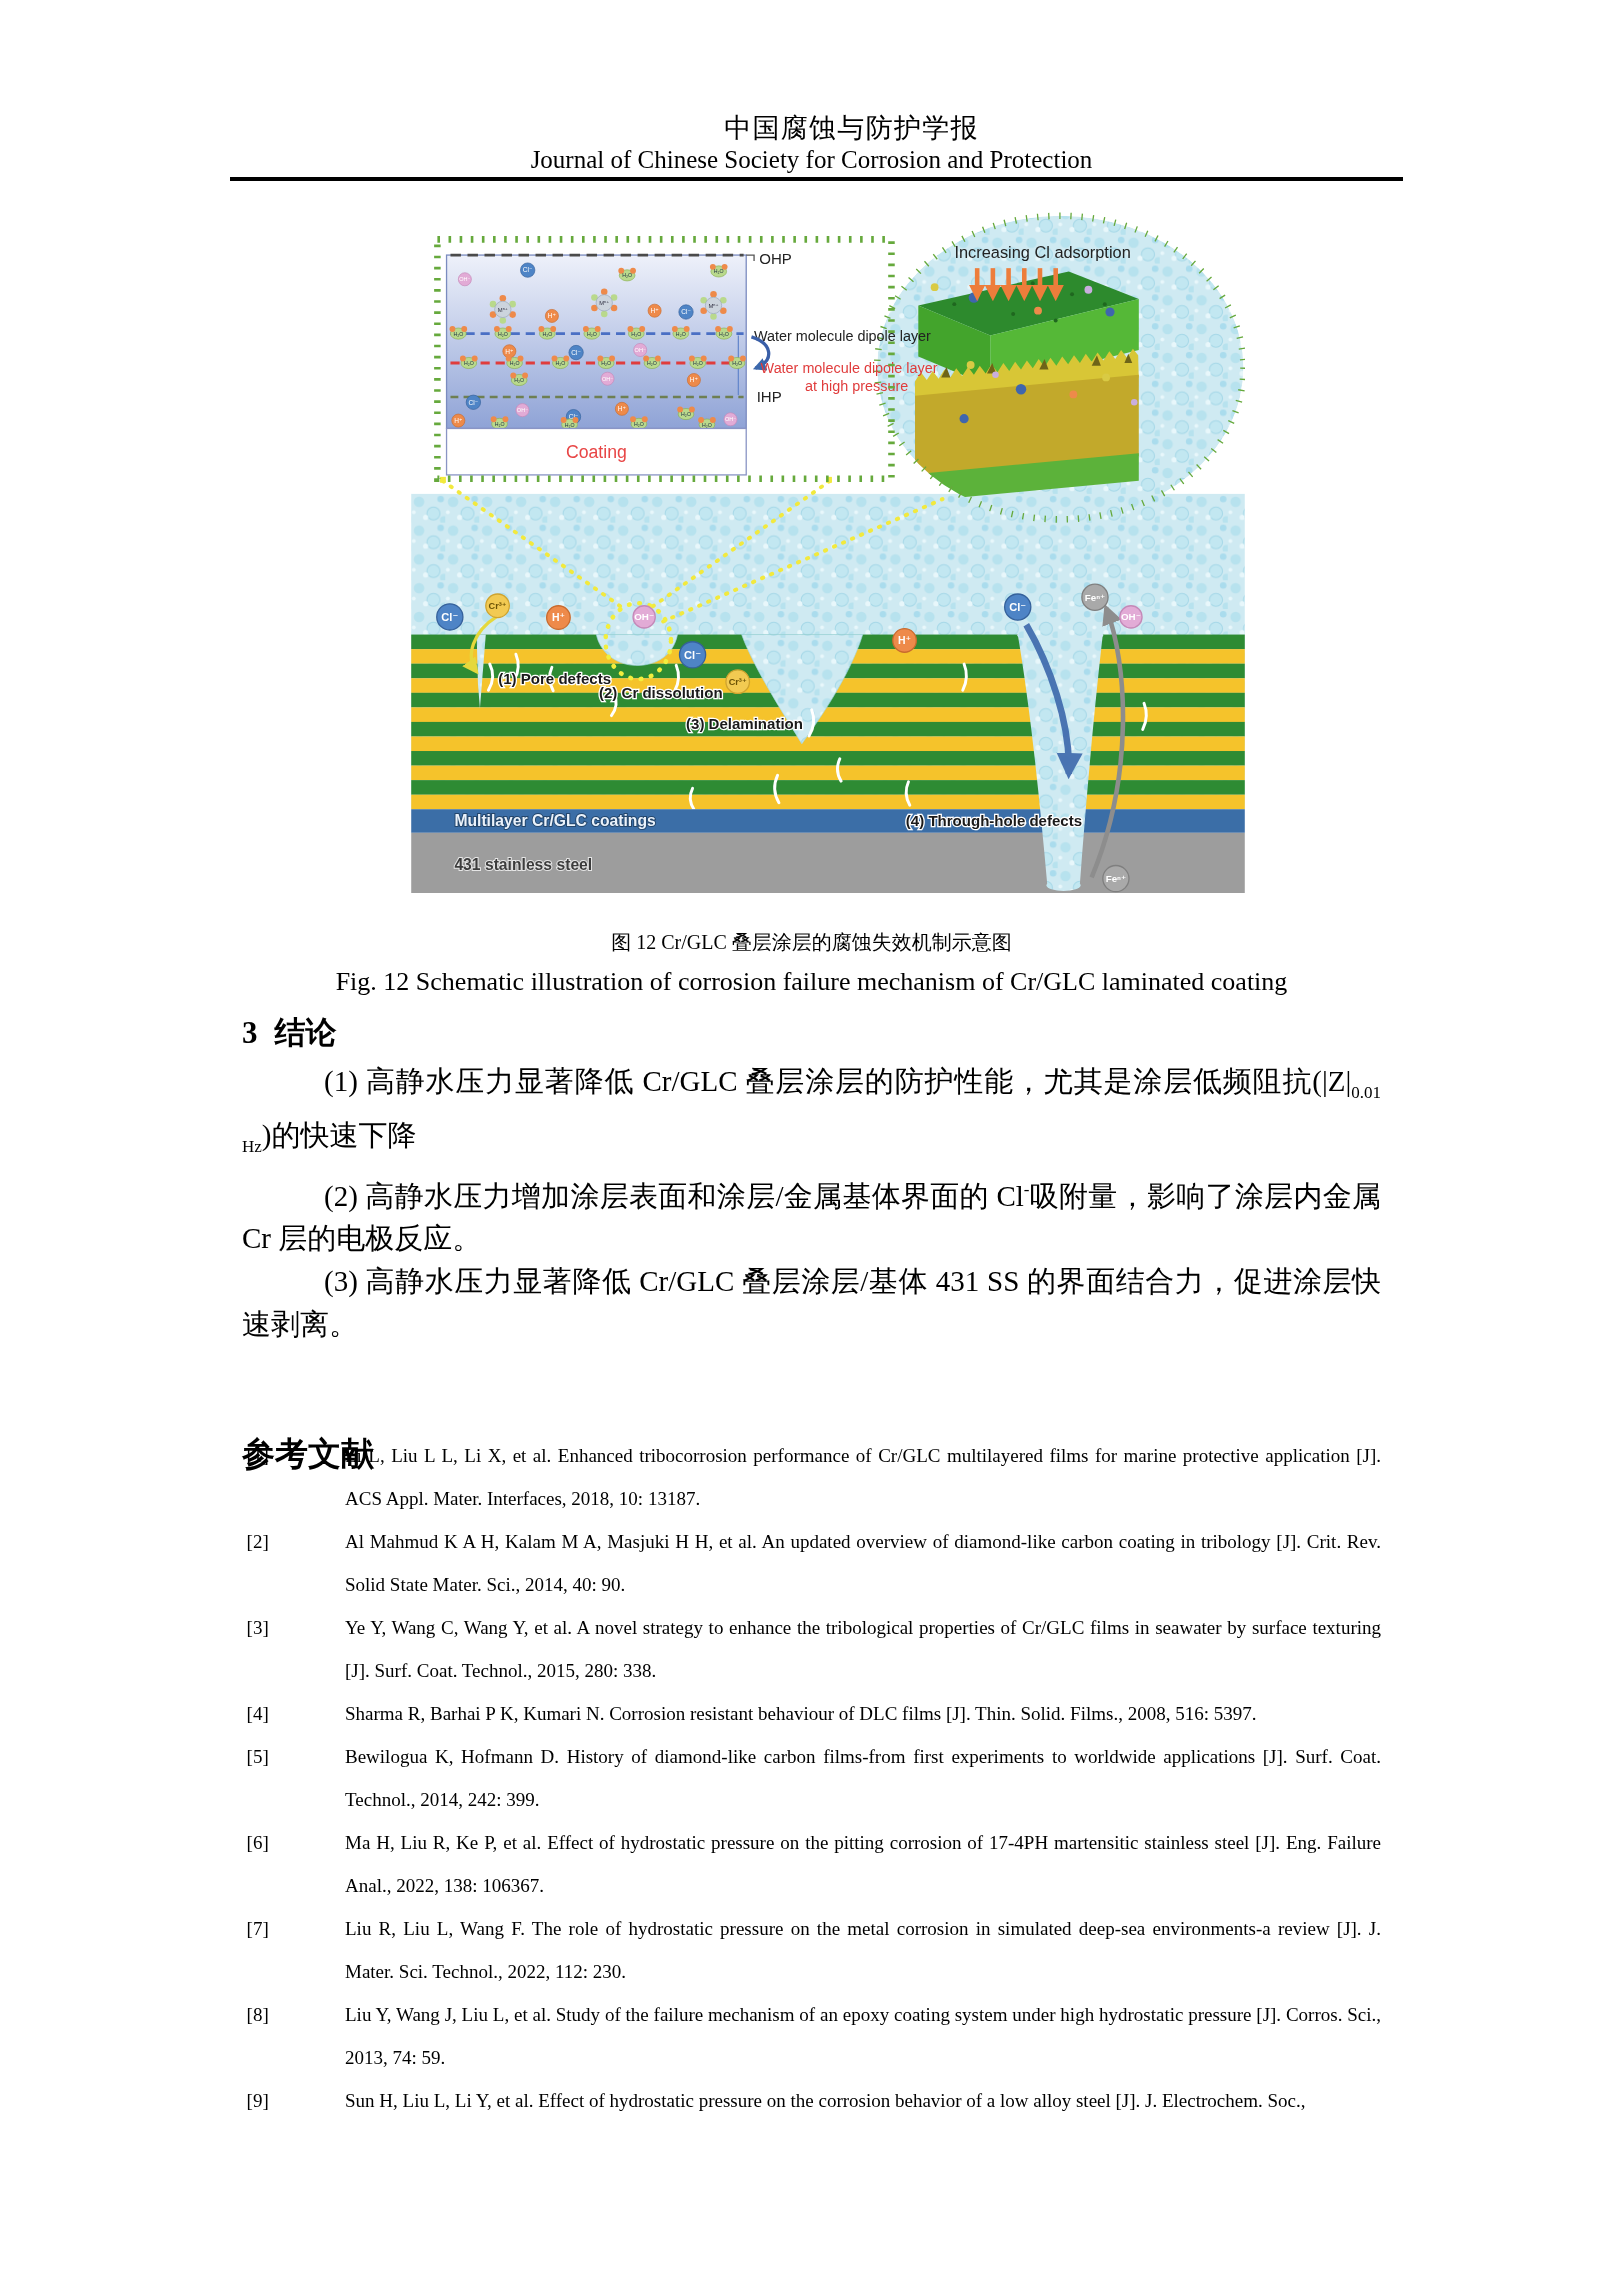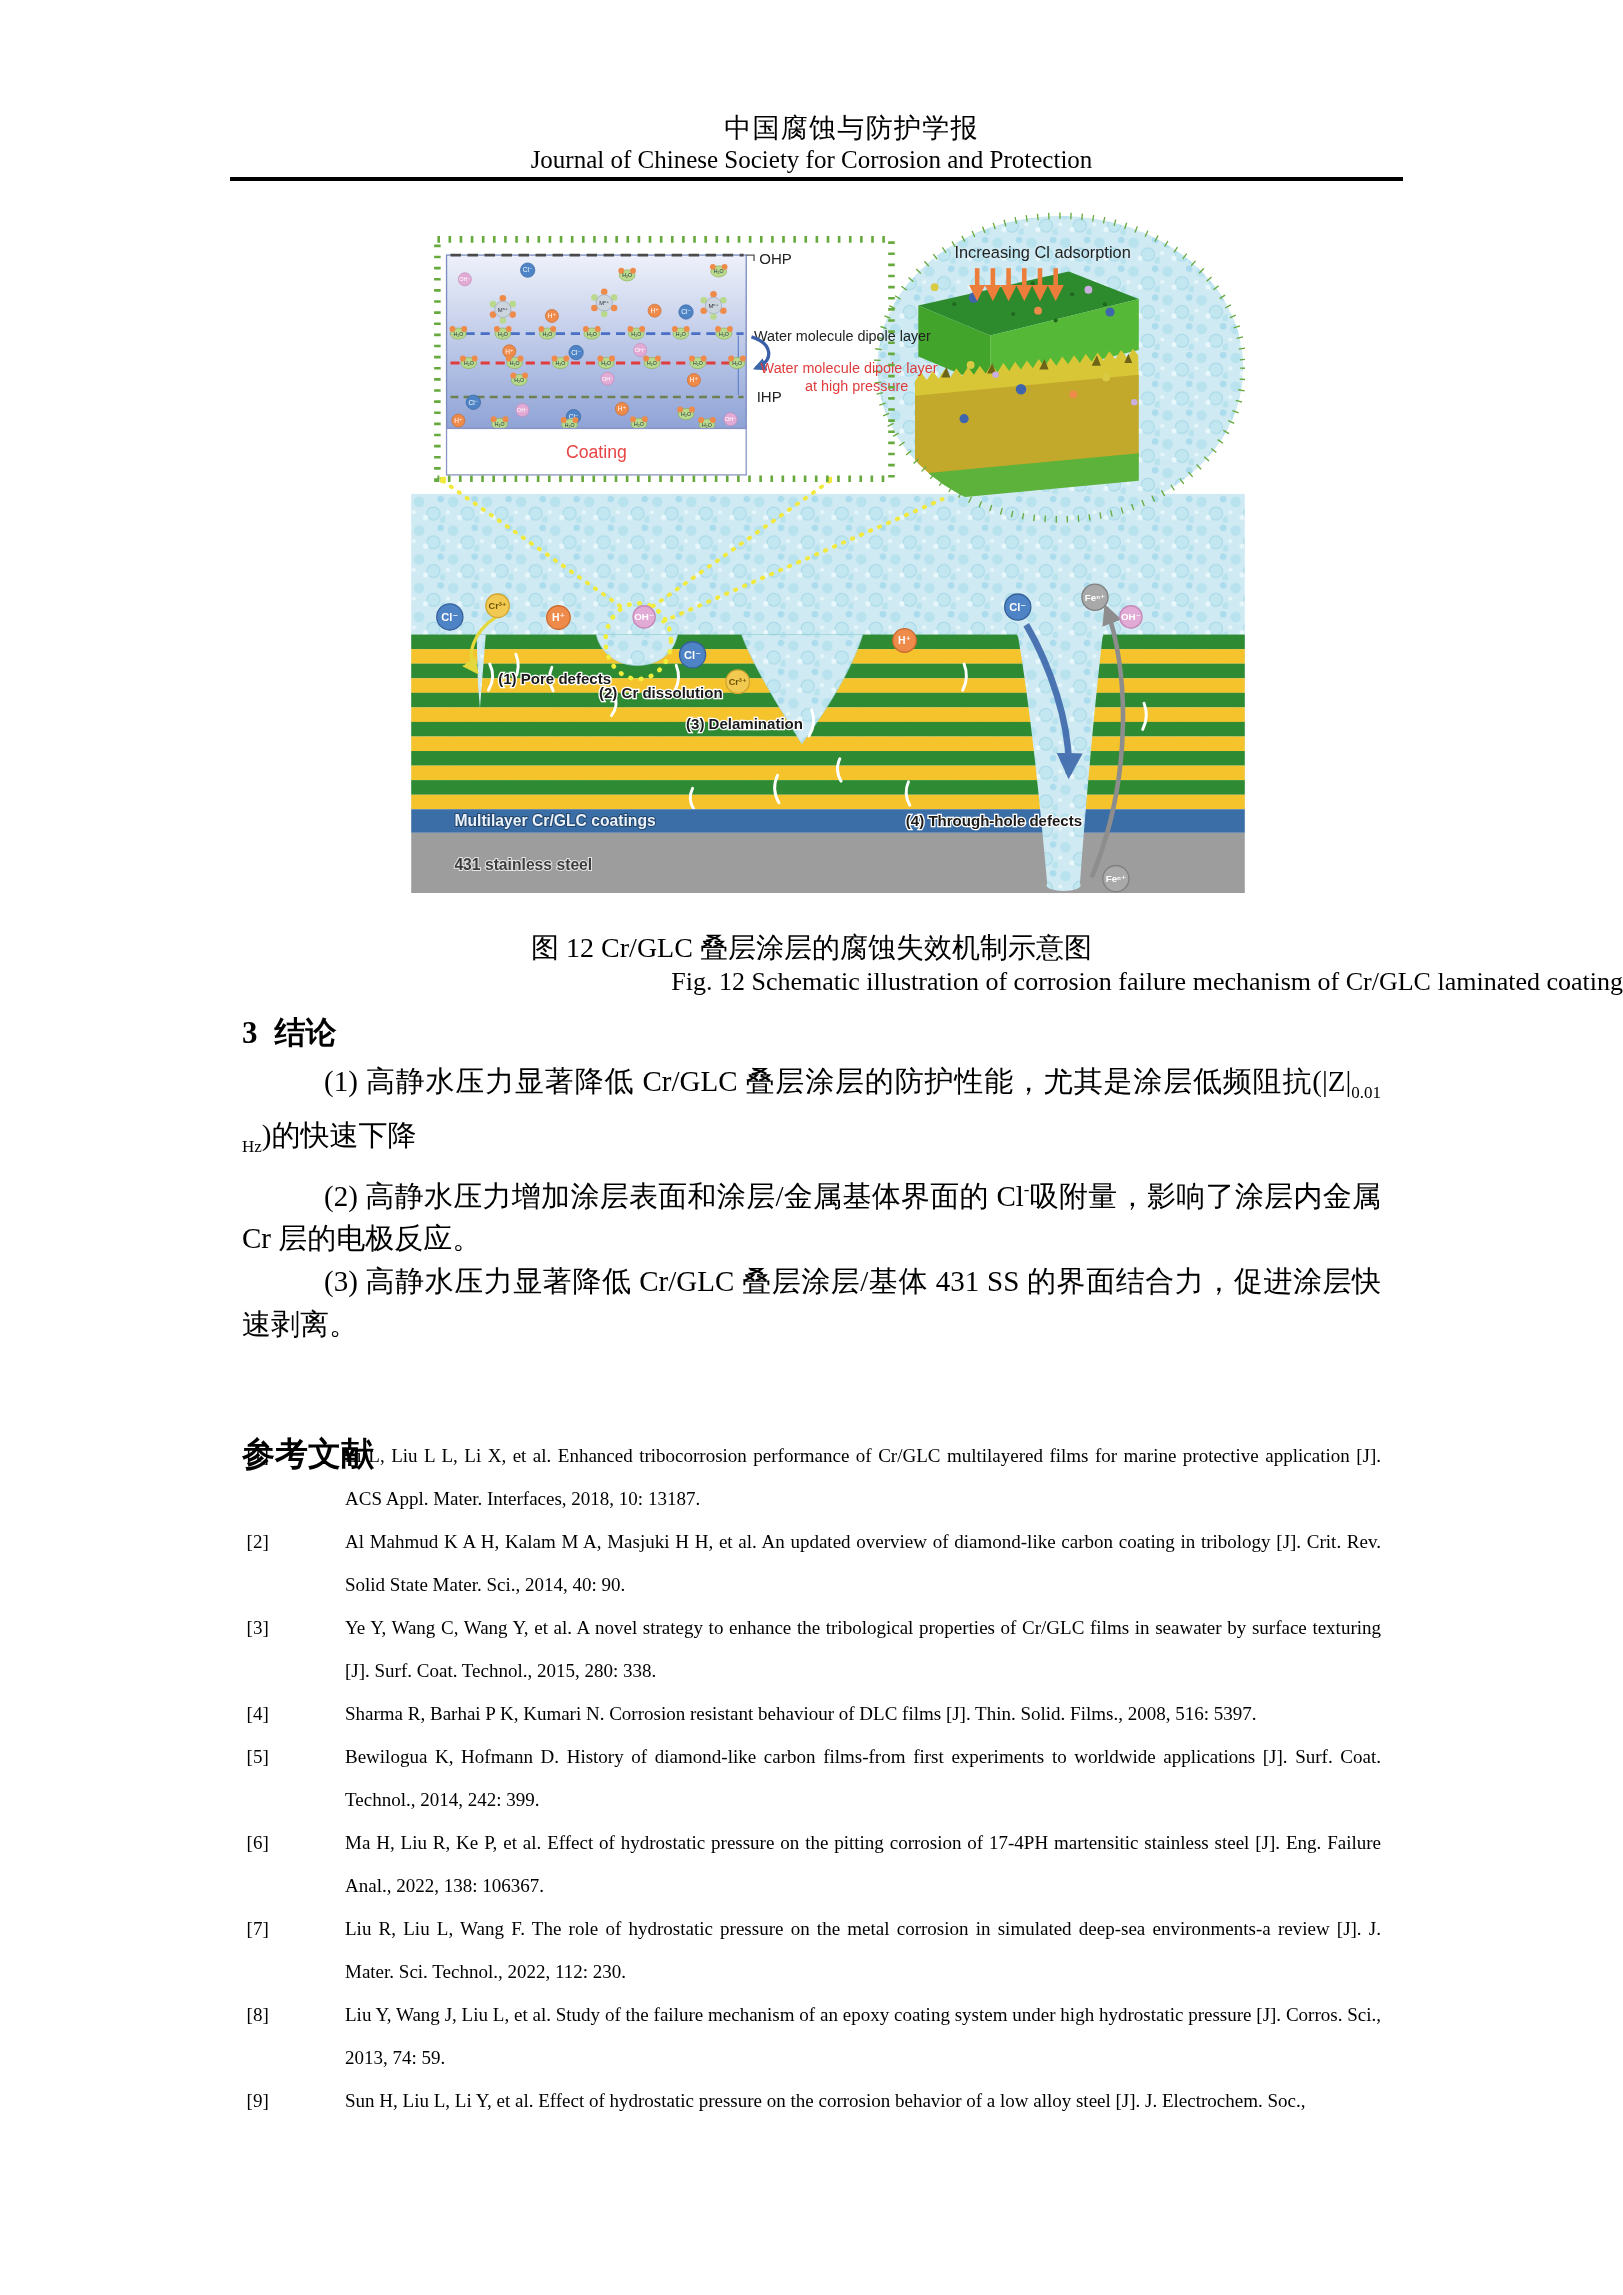--- a/index.html
+++ b/index.html
@@ -2,22 +2,22 @@
 <html style="font-size:10.5px"><head>
 <meta charset="utf-8">
 <style>
   html,body{margin:0;padding:0;background:#fff;}
   .page{position:relative;width:1623px;height:2295px;background:#ffffff;overflow:hidden;
         font-family:"Liberation Serif","DejaVu Serif",serif;color:#000;}
   .center{position:absolute;left:0;width:100%;text-align:center;}
   .hdr-zh{top:110px;font-size:27px;letter-spacing:1.3px;padding-left:40px;}
   .hdr-en{top:146px;font-size:25px;}
   .hdr-rule{position:absolute;left:230px;top:177px;width:1173px;height:3.9px;background:#000;}
-  .cap-zh{top:929px;font-size:28px;}
-  .cap-en{top:967px;font-size:26px;text-align:right;}
+  .cap-zh{top:929px;font-size:20px;}
+  .cap-en{top:967px;font-size:26px;}
   .sec-head{position:absolute;left:242px;top:1012px;font-size:31px;font-weight:bold;}
   .sec-head .num{margin-right:17px;}
   .conc{position:absolute;left:242px;top:1060px;width:1139px;font-size:29px;line-height:43px;
         text-align:justify;}
   .conc p{margin:0;text-indent:82px;}
   .conc .zsub{font-size:17px;vertical-align:sub;}
   .conc .zsup{font-size:17px;vertical-align:super;}
   .ref-head{position:absolute;left:242px;top:1432px;font-size:33px;font-weight:bold;}
   .refs{position:absolute;left:242px;top:1434px;width:1139px;font-size:19px;line-height:43px;}
   .ref-row{position:relative;}

